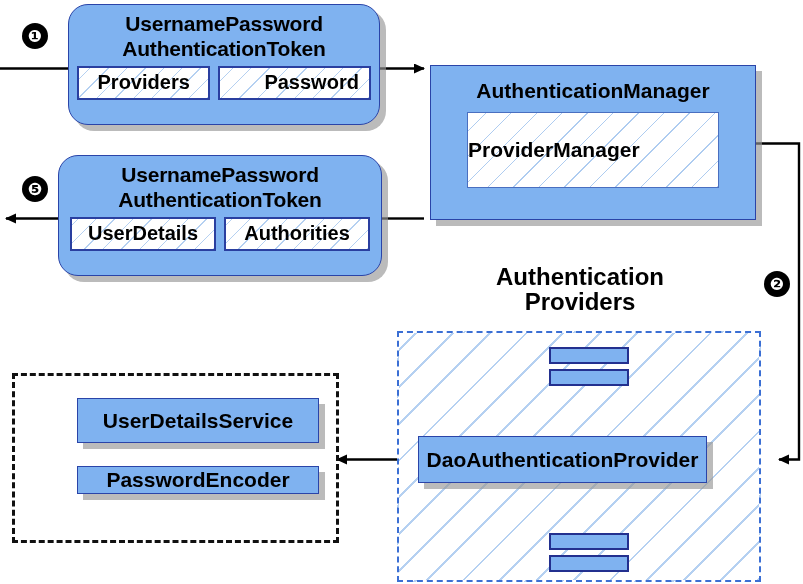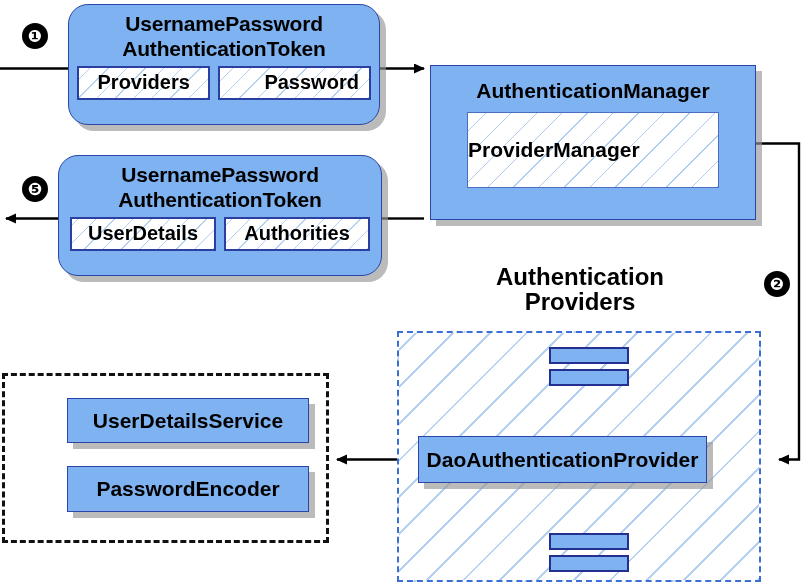--- a/index.html
+++ b/index.html
@@ -240,26 +240,26 @@
 
     <div class="abs mini-bar" style="left:150px; top:200px; width:80px; height:17px;"></div>
     <div class="abs mini-bar" style="left:150px; top:222px; width:80px; height:17px;"></div>
   </div>
 
   <div class="abs sq-box" style="left:418px; top:436px; width:289px; height:47px;
               display:flex; align-items:center; justify-content:center;">
     <span class="sq-title">DaoAuthenticationProvider</span>
   </div>
 
-  <div class="abs dashed-black" style="left:2px; top:373px; width:327px; height:170px;">
+  <div class="abs dashed-black" style="left:12px; top:373px; width:327px; height:170px;">
 
     <div class="abs sq-box" style="left:62px; top:22px; width:242px; height:45px;
                 display:flex; align-items:center; justify-content:center;">
       <span class="sq-title">UserDetailsService</span>
     </div>
 
-    <div class="abs sq-box" style="left:62px; top:90px; width:242px; height:46px;
-                display:flex; align-items:center; justify-content:center;">
+    <div class="abs sq-box" style="left:62px; top:90px; width:242px; height:28px;
+                display:flex; justify-content:center;">
       <span class="sq-title">PasswordEncoder</span>
     </div>
   </div>
 
 </div>
 
 </body></html>

